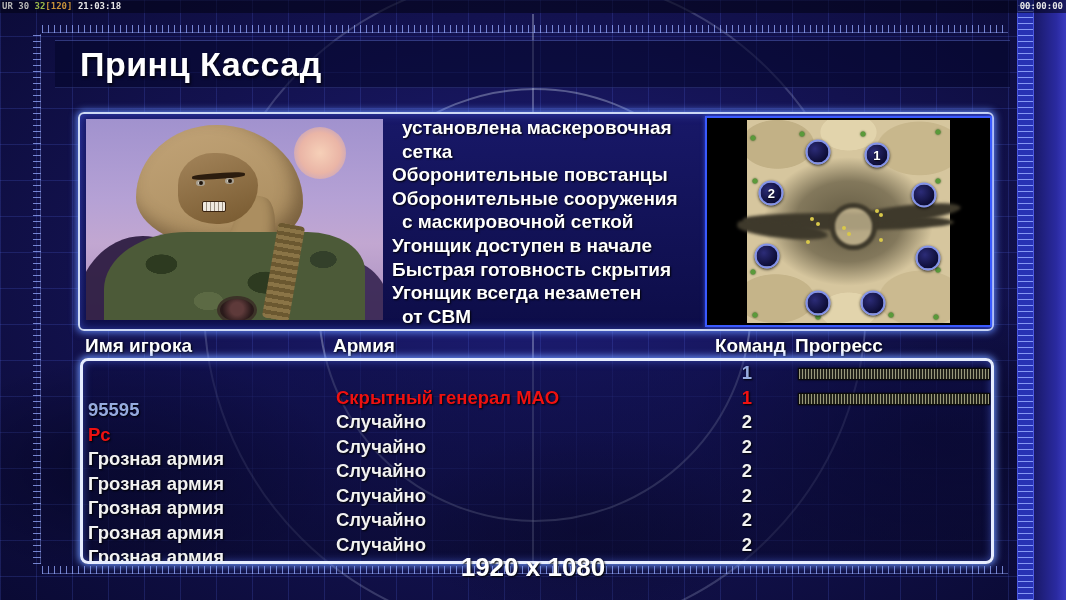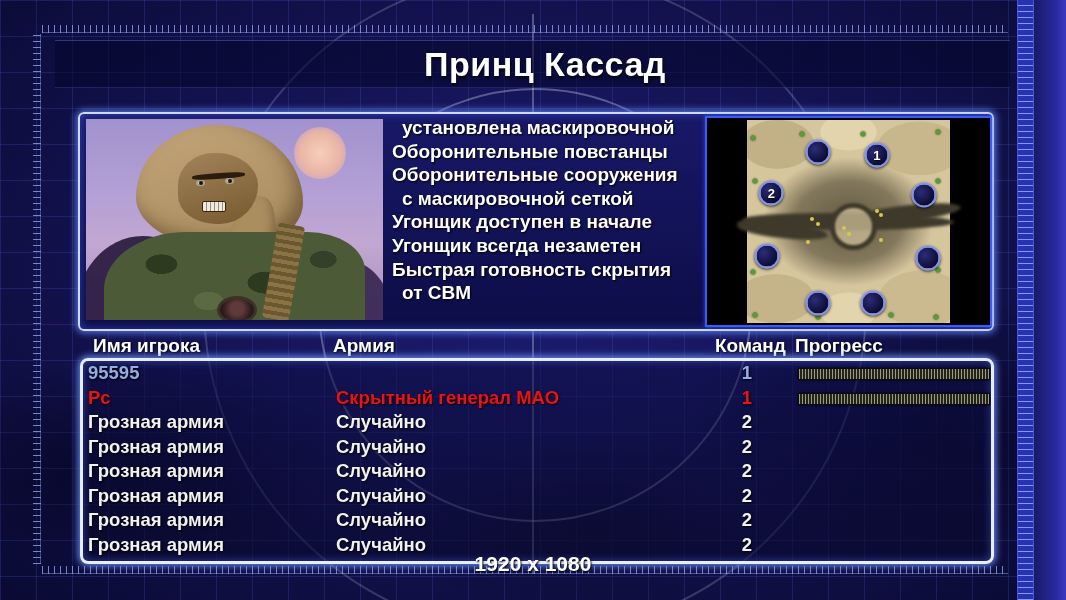--- a/index.html
+++ b/index.html
@@ -33,21 +33,21 @@
     border-left:1px solid #4a56e0;border-right:1px solid #4a56e0;
     background-image:repeating-linear-gradient(0deg, rgba(150,170,255,.85) 0 1px, transparent 1px 6px);}
   
   .statusbar{position:absolute;left:0;top:0;right:0;height:13px;background:rgba(2,2,18,.55);
     font-family:"DejaVu Sans Mono",monospace;font-size:9px;line-height:13px;font-weight:bold;}
   .statusbar .left{position:absolute;left:2px;top:0;}
   .statusbar .right{position:absolute;right:3px;top:0;color:#e8e8e8;}
   
   .titlebar{position:absolute;left:55px;right:56px;top:40px;height:46px;
     background:rgba(4,6,42,.55);
-    border-top:1px solid rgba(120,140,255,.35);border-bottom:1px solid rgba(120,140,255,.2);text-align:center;}
+    border-top:1px solid rgba(120,140,255,.35);border-bottom:1px solid rgba(120,140,255,.2);}
   .title-text{padding-left:25px;font-size:34px;font-weight:600;line-height:47px;color:#fff;
     text-shadow:1px 2px 3px rgba(0,0,0,.8);letter-spacing:.5px;}
   
   .info-panel{position:absolute;left:78px;top:112px;width:912px;height:215px;border-radius:6px;
     border:2px solid #cdd9f5;box-shadow:0 0 7px 2px rgba(100,140,255,.8), inset 0 0 10px rgba(80,110,255,.5);
     background:linear-gradient(180deg,#181868,#0d0d48);}
   
   .portrait{position:absolute;left:6px;top:5px;width:297px;height:201px;overflow:hidden;background:#a393cf;}
   .p-sky{position:absolute;inset:0;background:linear-gradient(180deg,#a192ce 0%,#b5a1d5 40%,#c2a7d1 62%,#a78dbe 100%);}
   .p-sun{position:absolute;left:70%;top:4%;width:52px;height:52px;border-radius:50%;
@@ -107,49 +107,55 @@
     border:2px solid #8292ea;box-shadow:0 1px 3px rgba(0,0,0,.8);
     display:flex;align-items:center;justify-content:center;}
   .spawn span{font-size:13px;font-weight:bold;color:#fff;text-shadow:0 1px 2px #000;line-height:1;}
   .dot-g{position:absolute;width:5px;height:5px;border-radius:50%;background:#5a9a3a;
     box-shadow:0 0 2px #1d4a10;transform:translate(-50%,-50%);}
   .dot-y{position:absolute;width:4px;height:4px;border-radius:50%;background:#d8c84a;transform:translate(-50%,-50%);}
   
   .table-headers{position:absolute;left:85px;top:335px;width:905px;height:24px;
     font-size:19px;font-weight:bold;text-shadow:1px 1px 2px #000;}
   .th{position:absolute;top:0;white-space:nowrap;}
-  .th.player{left:8px;} .th.army{left:248px;} .th.team{left:630px;} .th.progress{left:710px;text-align:right;}
+  .th.player{left:0;} .th.army{left:248px;} .th.team{left:630px;} .th.progress{left:710px;text-align:right;}
   .rows-box{position:absolute;left:80px;top:358px;width:908px;height:200px;border-radius:8px;
     border:3px solid #e6edff;box-shadow:0 0 7px 2px rgba(110,150,255,.9), inset 0 0 8px rgba(90,120,255,.5);
     background:linear-gradient(180deg,rgba(14,14,70,.55),rgba(8,8,42,.55));overflow:hidden;}
   .trow{position:relative;height:24.5px;font-size:18.5px;font-weight:600;line-height:24.5px;
     text-shadow:1px 1px 2px #000;white-space:nowrap;}
   .tc{position:absolute;top:0;}
-  .tc.player{left:5px;} .tc.army{left:253px;} .tc.team{left:652px;width:24px;text-align:center;}
+  .tc.player{left:5px;margin-top:37px;} .tc.army{left:253px;} .tc.team{left:652px;width:24px;text-align:center;}
   .pbar{position:absolute;left:715px;top:7px;width:190px;height:10px;border:1px solid #0a0a0a;
     background:repeating-linear-gradient(90deg,#9a9a7c 0 1px,#23231b 1px 3px);
     box-shadow:0 0 2px #000;}
   
   .footer-res{position:absolute;left:0;top:552px;width:100%;text-align:center;
-    font-size:21px;font-weight:600;text-shadow:1px 1px 2px #000;}
+    font-size:26px;font-weight:600;text-shadow:1px 1px 2px #000;}
 </style>
 </head>
 <body>
 
 <div id="screen">
   <div class="bg-grid"></div>
   <div class="scope-circle scope-outer"></div>
   <div class="scope-circle scope-inner"></div>
   <div class="crosshair-v"></div>
   <div class="ruler-top"></div>
   <div class="ruler-bottom"></div>
   <div class="ruler-left"></div>
   <div class="right-zone"></div>
   <div class="ruler-right"></div>
 
+  <div class="statusbar">
+    <span class="left">
+      <span style="color: rgb(184, 184, 184);">UR 30 </span><span style="color: rgb(154, 184, 74);">32</span><span style="color: rgb(200, 145, 58);">[120] </span><span style="color: rgb(232, 232, 232);">21:03:18</span>
+    </span>
+    <span class="right">00:00:00</span>
+  </div>
 
   <div class="titlebar">
     <div class="title-text">Принц Кассад</div>
   </div>
 
   <div class="info-panel">
     <div class="portrait">
       <div class="p-sky"></div>
       <div class="p-sun"></div>
       <div class="p-trees-l"></div>
@@ -161,27 +167,28 @@
         <div class="p-eye l"></div>
         <div class="p-eye r"></div>
         <div class="p-mouth"></div>
       </div>
       <div class="p-body"></div>
       <div class="p-strap"></div>
       <div class="p-scope"></div>
     </div>
 
     <div class="abilities">
-      <div class="ability-line indent">установлена маскировочной</div>
+      <div class="ability-line indent">установлена маскеровочная</div>
+      <div class="ability-line indent">сетка</div>
       <div class="ability-line">Оборонительные повстанцы</div>
       <div class="ability-line">Оборонительные сооружения</div>
       <div class="ability-line indent">с маскировочной сеткой</div>
       <div class="ability-line">Угонщик доступен в начале</div>
+      <div class="ability-line">Быстрая готовность скрытия</div>
       <div class="ability-line">Угонщик всегда незаметен</div>
-      <div class="ability-line">Быстрая готовность скрытия</div>
       <div class="ability-line indent">от СВМ</div>
     </div>
 
     <div class="map-preview">
       <div class="map-terrain">
         <div class="map-river"></div>
         <div class="map-river seg2"></div>
         <div class="map-river seg3"></div>
         <div class="map-loop"></div>
 

